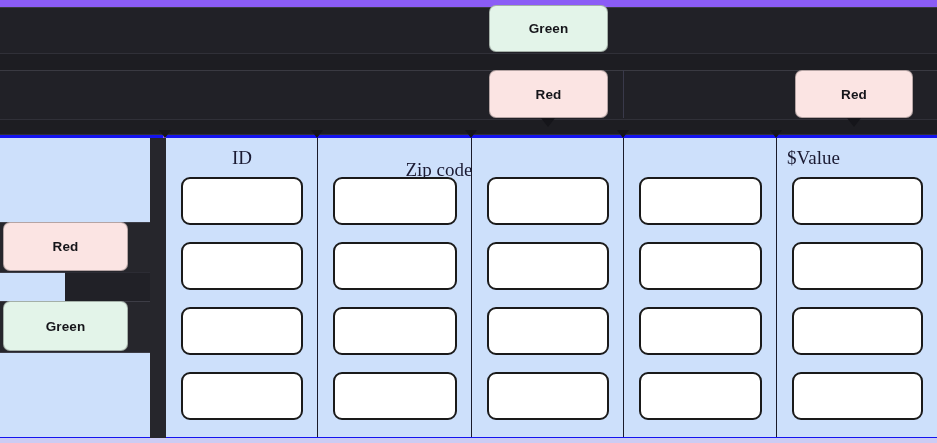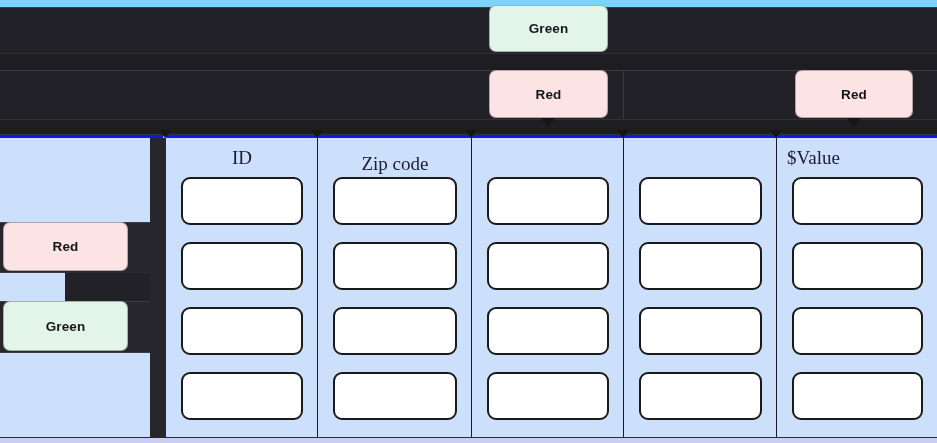--- a/index.html
+++ b/index.html
@@ -14,21 +14,21 @@
     overflow: hidden;
     font-family: "Liberation Sans", sans-serif;
     position: relative;
   }
 
   #root {
     position: absolute;
     left: 0; top: 0;
     width: 937px;
     height: 320px;
-    background: #7dd3fc;
+    background: #8b5cf6;
   }
 
   
   .dark-band {
     position: absolute;
     background: #212127;
     border-top: 1px solid #3a3a42;
     border-bottom: 1px solid #3a3a42;
   }
   .dark-band.thin {
@@ -160,21 +160,21 @@
     </div>
     <div class="chip green" style="left: 3px; top: 301px; width: 125px; height: 50px;">
       <span>Green</span>
     </div>
     <div class="panel" style="left: 166px; top: 135px; width: 771px; height: 305px;"></div>
     <div class="col-header" style="left: 167px; top: 147px; width: 150px;">ID</div>
     <div class="cell" style="left: 181px; top: 177px; width: 122px; height: 48px;"></div>
     <div class="cell" style="left: 181px; top: 242px; width: 122px; height: 48px;"></div>
     <div class="cell" style="left: 181px; top: 307px; width: 122px; height: 48px;"></div>
     <div class="cell" style="left: 181px; top: 372px; width: 122px; height: 48px;"></div>
-    <div class="col-header" style="left: 319px; top: 153px; width: 152px;">Zip code</div>
+    <div class="col-header" style="left: 319px; top: 159px; width: 152px; padding-left: 44px;">Zip code</div>
     <div class="col-sep" style="left: 317px; top: 138px; height: 299px;"></div>
     <div class="col-arrow" style="left: 311px; top: 130px;"></div>
     <div class="cell" style="left: 333px; top: 177px; width: 124px; height: 48px;"></div>
     <div class="cell" style="left: 333px; top: 242px; width: 124px; height: 48px;"></div>
     <div class="cell" style="left: 333px; top: 307px; width: 124px; height: 48px;"></div>
     <div class="cell" style="left: 333px; top: 372px; width: 124px; height: 48px;"></div>
     <div class="col-sep" style="left: 471px; top: 138px; height: 299px;"></div>
     <div class="col-arrow" style="left: 465px; top: 130px;"></div>
     <div class="cell" style="left: 487px; top: 177px; width: 122px; height: 48px;"></div>
     <div class="cell" style="left: 487px; top: 242px; width: 122px; height: 48px;"></div>

